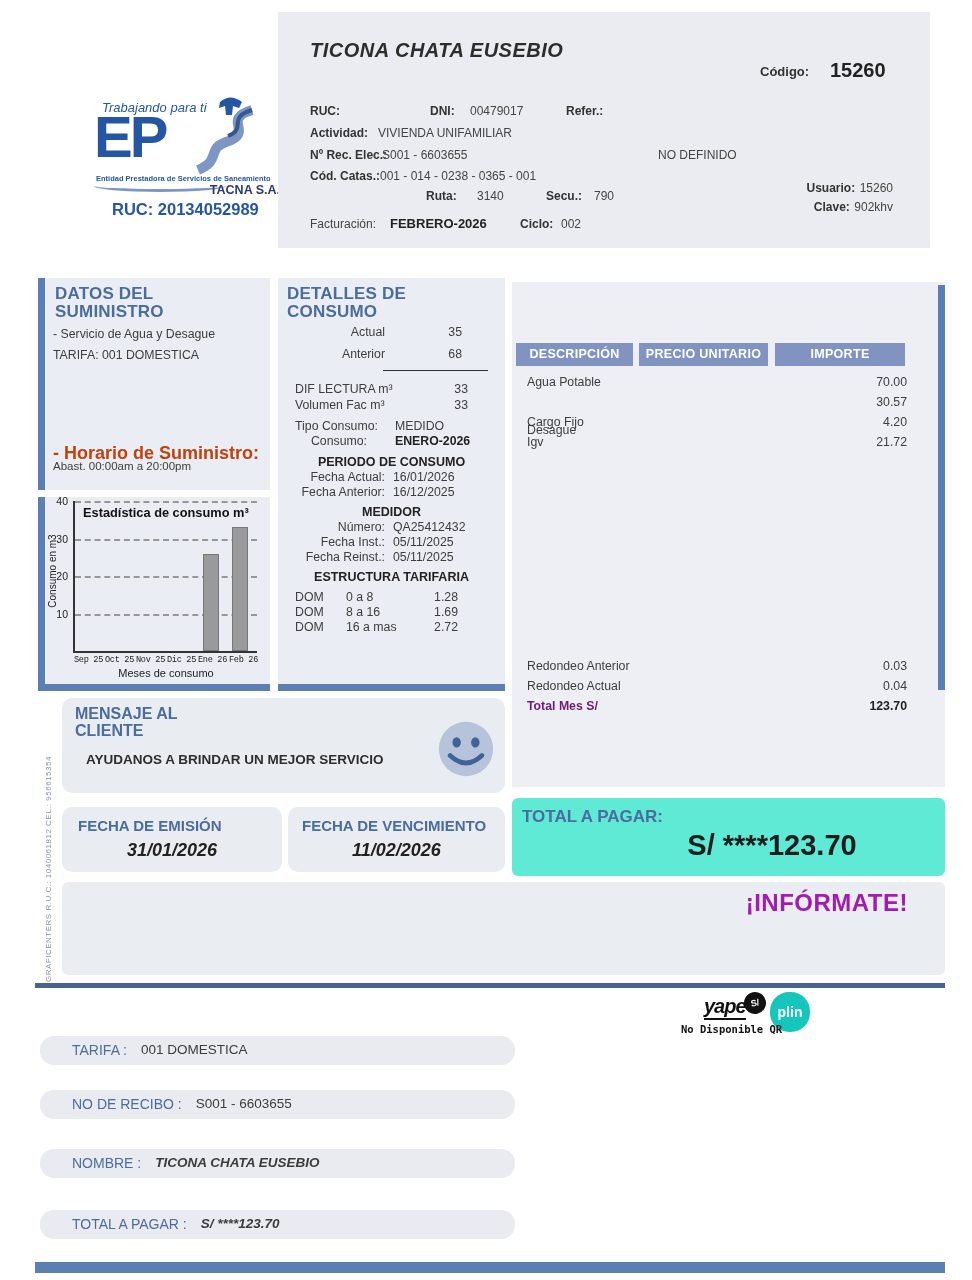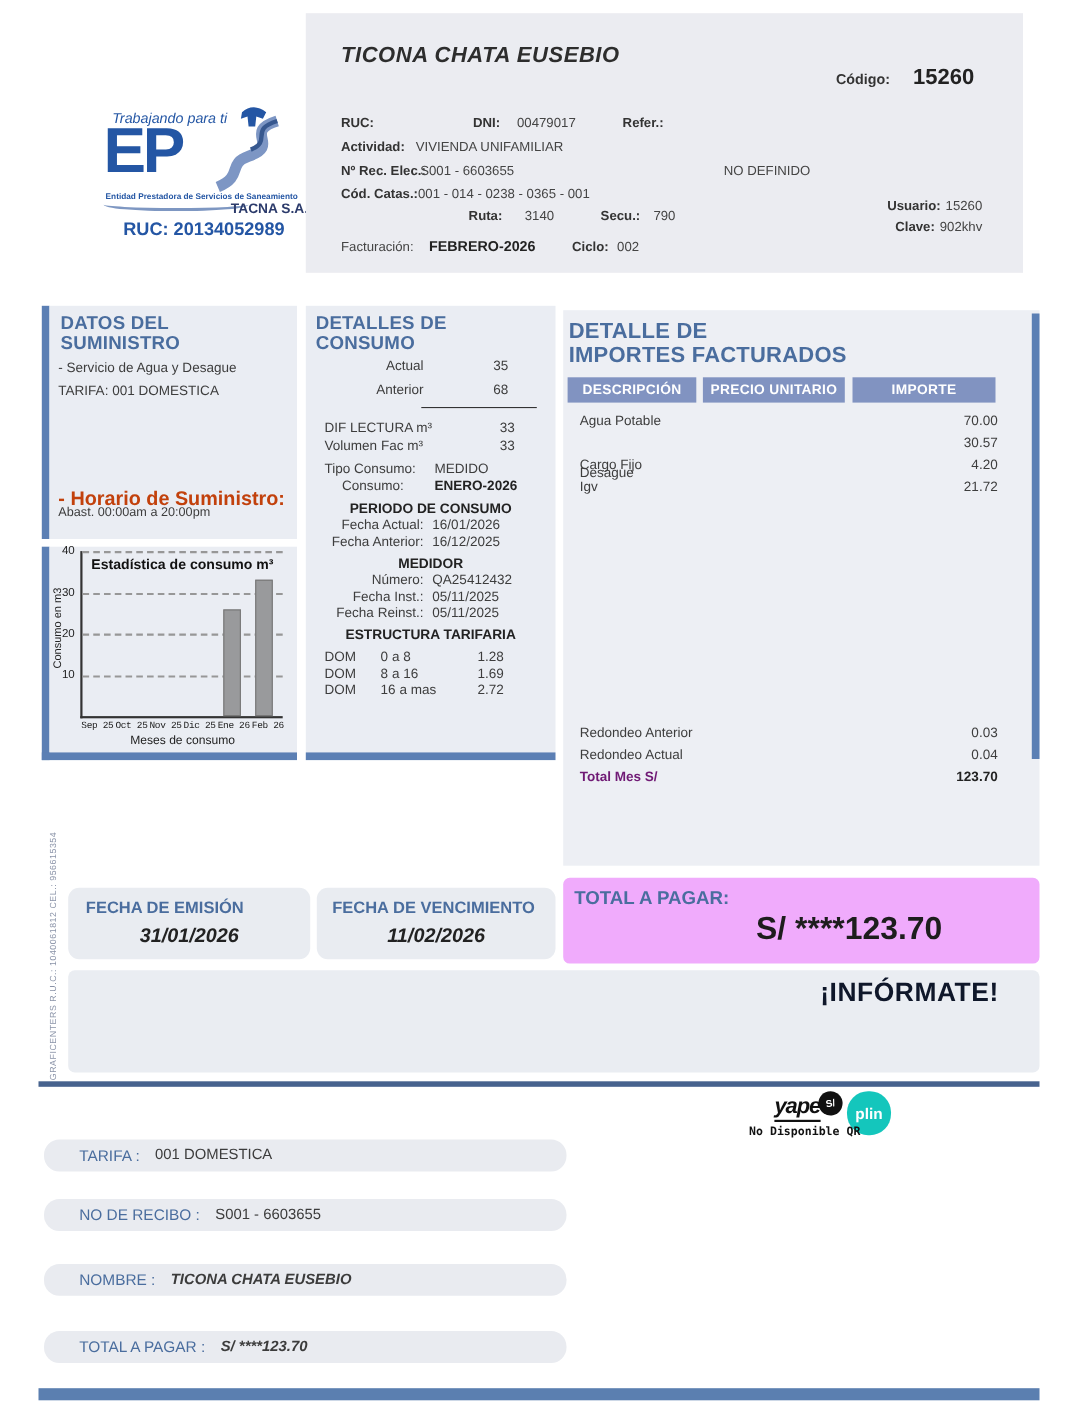--- a/index.html
+++ b/index.html
@@ -204,24 +204,20 @@
     <span class="abs row13" style="left:17px;top:327px;">DOM</span>
     <span class="abs row13" style="left:68px;top:327px;">8 a 16</span>
     <span class="abs row13 tr" style="left:130px;top:327px;width:50px;">1.69</span>
     <span class="abs row13" style="left:17px;top:342px;">DOM</span>
     <span class="abs row13" style="left:68px;top:342px;">16 a mas</span>
     <span class="abs row13 tr" style="left:130px;top:342px;width:50px;">2.72</span>
   </div>
   <div class="abs accent" style="left:278px;top:684px;width:227px;height:7px;"></div>
 
   <div class="abs" style="left:512px;top:282px;width:433px;height:505px;background:#edeff4;">
-    <div class="abs big-title" style="left:5px;top:8px;">
-      <div>DETALLE DE</div>
-      <div>IMPORTES FACTURADOS</div>
-    </div>
     <div class="abs chip" style="left:4px;top:61px;width:117px;height:23px;">DESCRIPCIÓN</div>
     <div class="abs chip" style="left:127px;top:61px;width:129px;height:23px;">PRECIO UNITARIO</div>
     <div class="abs chip" style="left:263px;top:61px;width:130px;height:23px;">IMPORTE</div>
 
     <span class="abs row13" style="left:15px;top:93px;">Agua Potable</span>
     <span class="abs row13 tr" style="left:300px;top:93px;width:95px;">70.00</span>
     <span class="abs row13" style="left:15px;top:113px;margin-top:28px;">Desague</span>
     <span class="abs row13 tr" style="left:300px;top:113px;width:95px;">30.57</span>
     <span class="abs row13" style="left:15px;top:133px;">Cargo Fijo</span>
     <span class="abs row13 tr" style="left:300px;top:133px;width:95px;">4.20</span>
@@ -230,37 +226,50 @@
 
     <span class="abs row13" style="left:15px;top:377px;">Redondeo Anterior</span>
     <span class="abs row13 tr" style="left:300px;top:377px;width:95px;">0.03</span>
     <span class="abs row13" style="left:15px;top:397px;">Redondeo Actual</span>
     <span class="abs row13 tr" style="left:300px;top:397px;width:95px;">0.04</span>
     <span class="abs row13 b" style="left:15px;top:417px;color:#701a75;">Total Mes S/</span>
     <span class="abs row13 b tr" style="left:300px;top:417px;width:95px;color:#222;">123.70</span>
   </div>
   <div class="abs accent" style="left:938px;top:285px;width:7px;height:405px;"></div>
 
+  <div class="abs panel rounded" style="left:62px;top:698px;width:443px;height:95px;background:#e9ecf1;">
+    <div class="abs" style="left:13px;top:8px;font-size:16px;font-weight:bold;color:#4a6d9e;line-height:1.05;">
+      <div>MENSAJE AL</div>
+      <div>CLIENTE</div>
+    </div>
+    <div class="abs b" style="left:24px;top:54px;font-size:13.5px;color:#2e2e2e;">AYUDANOS A BRINDAR UN MEJOR SERVICIO</div>
+    <svg class="abs" style="left:375px;top:22px;" width="58" height="58" viewBox="0 0 62 62">
+      <circle cx="31" cy="31" r="29" fill="#b6c3da"></circle>
+      <ellipse cx="21" cy="24" rx="4.5" ry="5.5" fill="#3f6399"></ellipse>
+      <ellipse cx="41" cy="24" rx="4.5" ry="5.5" fill="#3f6399"></ellipse>
+      <path d="M14 38 q17 16 34 0" stroke="#3f6399" stroke-width="5" fill="none" stroke-linecap="round"></path>
+    </svg>
+  </div>
 
   <div class="abs panel rounded" style="left:62px;top:807px;width:220px;height:65px;background:#e9ecf1;">
     <div class="abs b blue" style="left:16px;top:10px;font-size:15px;">FECHA DE EMISIÓN</div>
     <div class="abs b i tc" style="left:0;top:33px;width:220px;font-size:18px;color:#222;">31/01/2026</div>
   </div>
   <div class="abs panel rounded" style="left:288px;top:807px;width:217px;height:65px;background:#e9ecf1;">
     <div class="abs b blue" style="left:14px;top:10px;font-size:15px;">FECHA DE VENCIMIENTO</div>
     <div class="abs b i tc" style="left:0;top:33px;width:217px;font-size:18px;color:#222;">11/02/2026</div>
   </div>
 
-  <div class="abs rounded" style="left:512px;top:798px;width:433px;height:78px;background:#f0abfc;border-radius:6px;">
+  <div class="abs rounded" style="left:512px;top:798px;width:433px;height:78px;background:#5eead4;border-radius:6px;">
     <div class="abs b blue" style="left:10px;top:9px;font-size:17px;">TOTAL A PAGAR:</div>
     <div class="abs b tc" style="left:120px;top:30px;width:280px;font-size:29px;color:#1d1d1d;">S/ ****123.70</div>
   </div>
 
   <div class="abs" style="left:62px;top:882px;width:883px;height:93px;background:#eaedf2;border-radius:6px;">
-    <div class="abs b" style="right:37px;top:7px;font-size:24px;color:#0f172a;letter-spacing:.5px;">¡INFÓRMATE!</div>
+    <div class="abs b" style="right:37px;top:7px;font-size:24px;color:#a21caf;letter-spacing:.5px;">¡INFÓRMATE!</div>
   </div>
   <div class="abs" style="left:35px;top:983px;width:910px;height:5px;background:#47638e;"></div>
 
   <div class="abs" style="left:704px;top:992px;width:62px;height:30px;">
     <span class="abs b i" style="left:0;top:2px;font-size:20px;color:#111;letter-spacing:-1px;border-bottom:2px solid #111;">yape</span>
     <span class="abs" style="left:40px;top:0;width:22px;height:22px;background:#111;border-radius:50%;color:#fff;font-size:9px;font-weight:bold;
                  display:flex;align-items:center;justify-content:center;transform:rotate(-12deg);">
       <span>S/</span>
     </span>
   </div>

